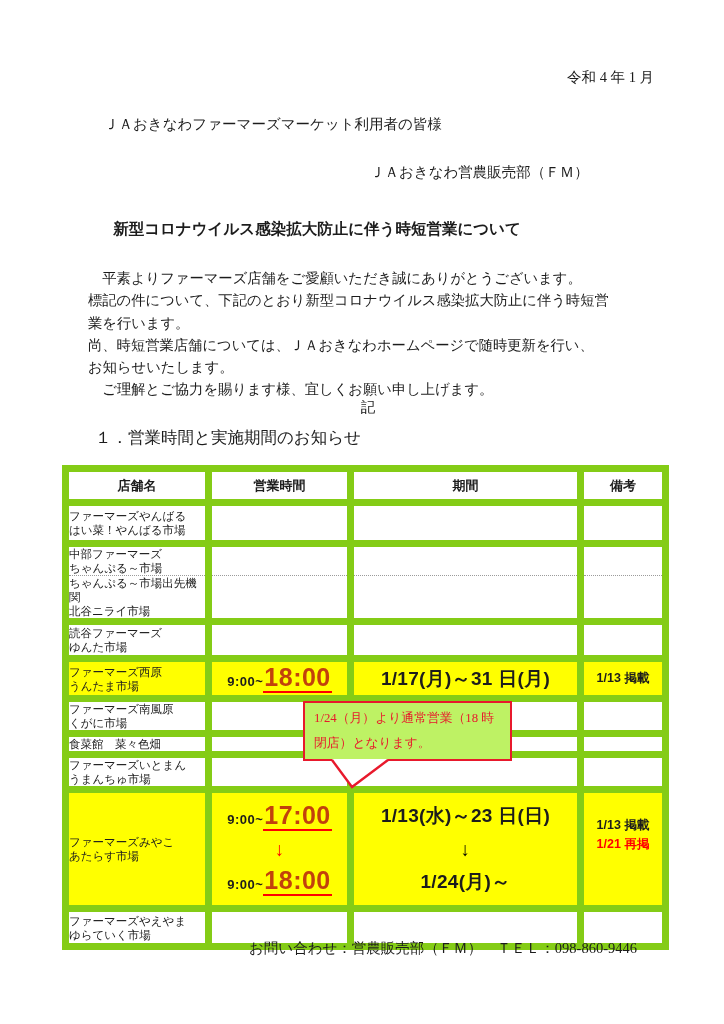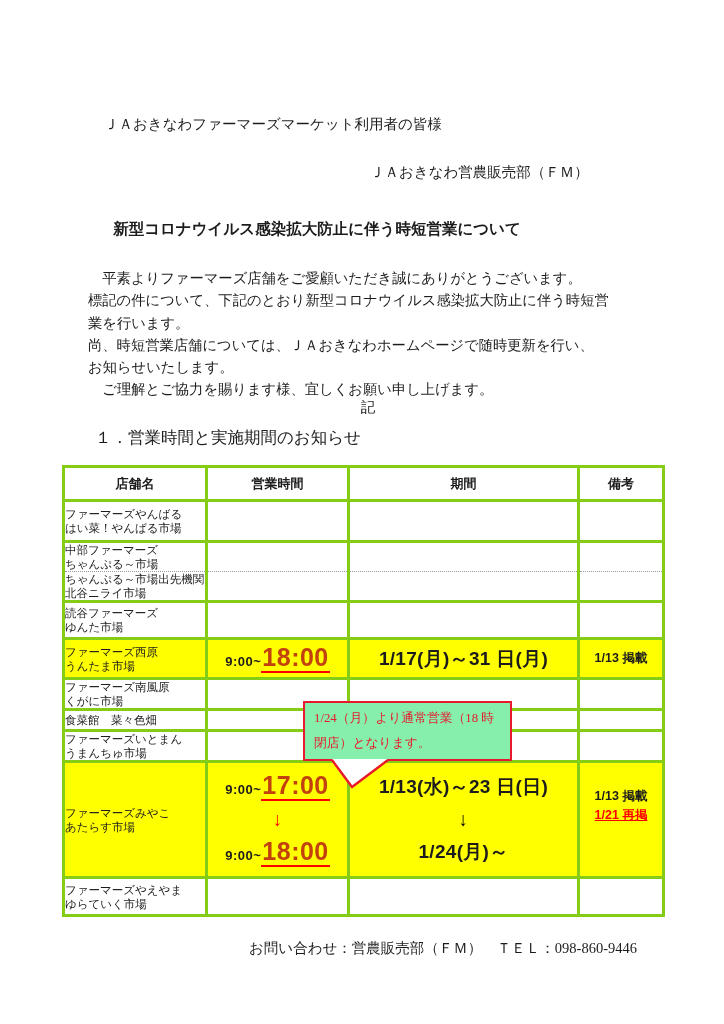--- a/index.html
+++ b/index.html
@@ -15,58 +15,59 @@
   .body-text   { position:absolute; top:267px; left:88px; width:566px; font-size:14.3px; line-height:22.3px; }
   .ki-mark     { position:absolute; top:398px; left:0; width:736px; text-align:center; font-size:14.5px; }
   .section-heading { position:absolute; top:427px; left:95px; font-size:16.5px; }
 
   table.hours {
     position:absolute; top:465px; left:62px; width:600px;
     border-collapse:collapse; table-layout:fixed;
     font-family:"Liberation Sans","DejaVu Sans",sans-serif;
     border:2px solid #000;
   }
-  table.hours th, table.hours td { border:3px solid #84cc16; padding:0; overflow:hidden; }
+  table.hours th, table.hours td { border:7px solid #84cc16; padding:0; overflow:hidden; }
   thead th { font-size:13px; font-weight:bold; text-align:center; background:#fff; }
   td.name-cell { font-size:11.5px; line-height:14px; padding:2px 3px 2px 7px; vertical-align:middle; text-align:left;margin-left:28px; }
   .rh34{height:34px}.rh41{height:41px}.rh29{height:29px}.rh30{height:30px}.rh37{height:37px}
   .rh40{height:40px}.rh21{height:21px}.rh26{height:26px}.rh116{height:116px}.rh38{height:38px}
   tr.yellow td { background:#ffff00; }
   tr.dotted td { border-bottom:1px dotted #9b9b9b; }
   tr.after-dotted td { border-top-width:0; }
 
   td.time-cell, td.period-cell, td.note-cell { text-align:center; vertical-align:middle; }
   .t-prefix { font-size:13px; font-weight:bold; letter-spacing:.5px; }
   .t-big {
     display:inline-block; font-size:25px; font-weight:bold; color:#c2410c;
     line-height:1.08; border-bottom:2.5px solid #ff0000; letter-spacing:.5px; padding:0 1px;
   }
   td.period-cell { font-size:19px; font-weight:bold; letter-spacing:.3px; }
   td.note-cell { font-size:12.5px; font-weight:bold; line-height:19px; }
-  .note-red { color:#ff0000; text-decoration:underline; }
+  .note-red { color:#ff0000; }
   .stack { display:flex; flex-direction:column; justify-content:space-evenly; align-items:center; height:112px; }
   .red-arrow { color:#ff0000; font-size:19px; font-weight:bold; line-height:1; }
   .black-arrow { color:#000; font-size:19px; font-weight:bold; line-height:1; }
   .note-stack { position:relative; top:-14px; }
 
   .callout {
     position:absolute; left:303px; top:701px; width:192px; z-index:5;
-    background:#86efac; border:2px solid #e8192c; color:#e8192c;
+    background:#bef264; border:2px solid #e8192c; color:#e8192c;
     font-size:12.8px; line-height:25px; padding:3px 4px 3px 9px;
     font-family:"Liberation Serif","DejaVu Serif",serif;
   }
   .callout-tail { position:absolute; left:330px; top:759px; z-index:6; }
 
   .footer-line { position:absolute; top:939px; left:249px; font-size:14.5px; white-space:nowrap; }
 </style>
 </head>
 <body>
 
 <div class="page">
 
+  <div class="date-line">令和 4 年 1 月</div>
   <div class="recipient">ＪＡおきなわファーマーズマーケット利用者の皆様</div>
   <div class="sender">ＪＡおきなわ営農販売部（ＦＭ）</div>
   <div class="doc-title">新型コロナウイルス感染拡大防止に伴う時短営業について</div>
 
   <div class="body-text">
     <div>　平素よりファーマーズ店舗をご愛顧いただき誠にありがとうございます。</div>
     <div>標記の件について、下記のとおり新型コロナウイルス感染拡大防止に伴う時短営</div>
     <div>業を行います。</div>
     <div>尚、時短営業店舗については、ＪＡおきなわホームページで随時更新を行い、</div>
     <div>お知らせいたします。</div>

